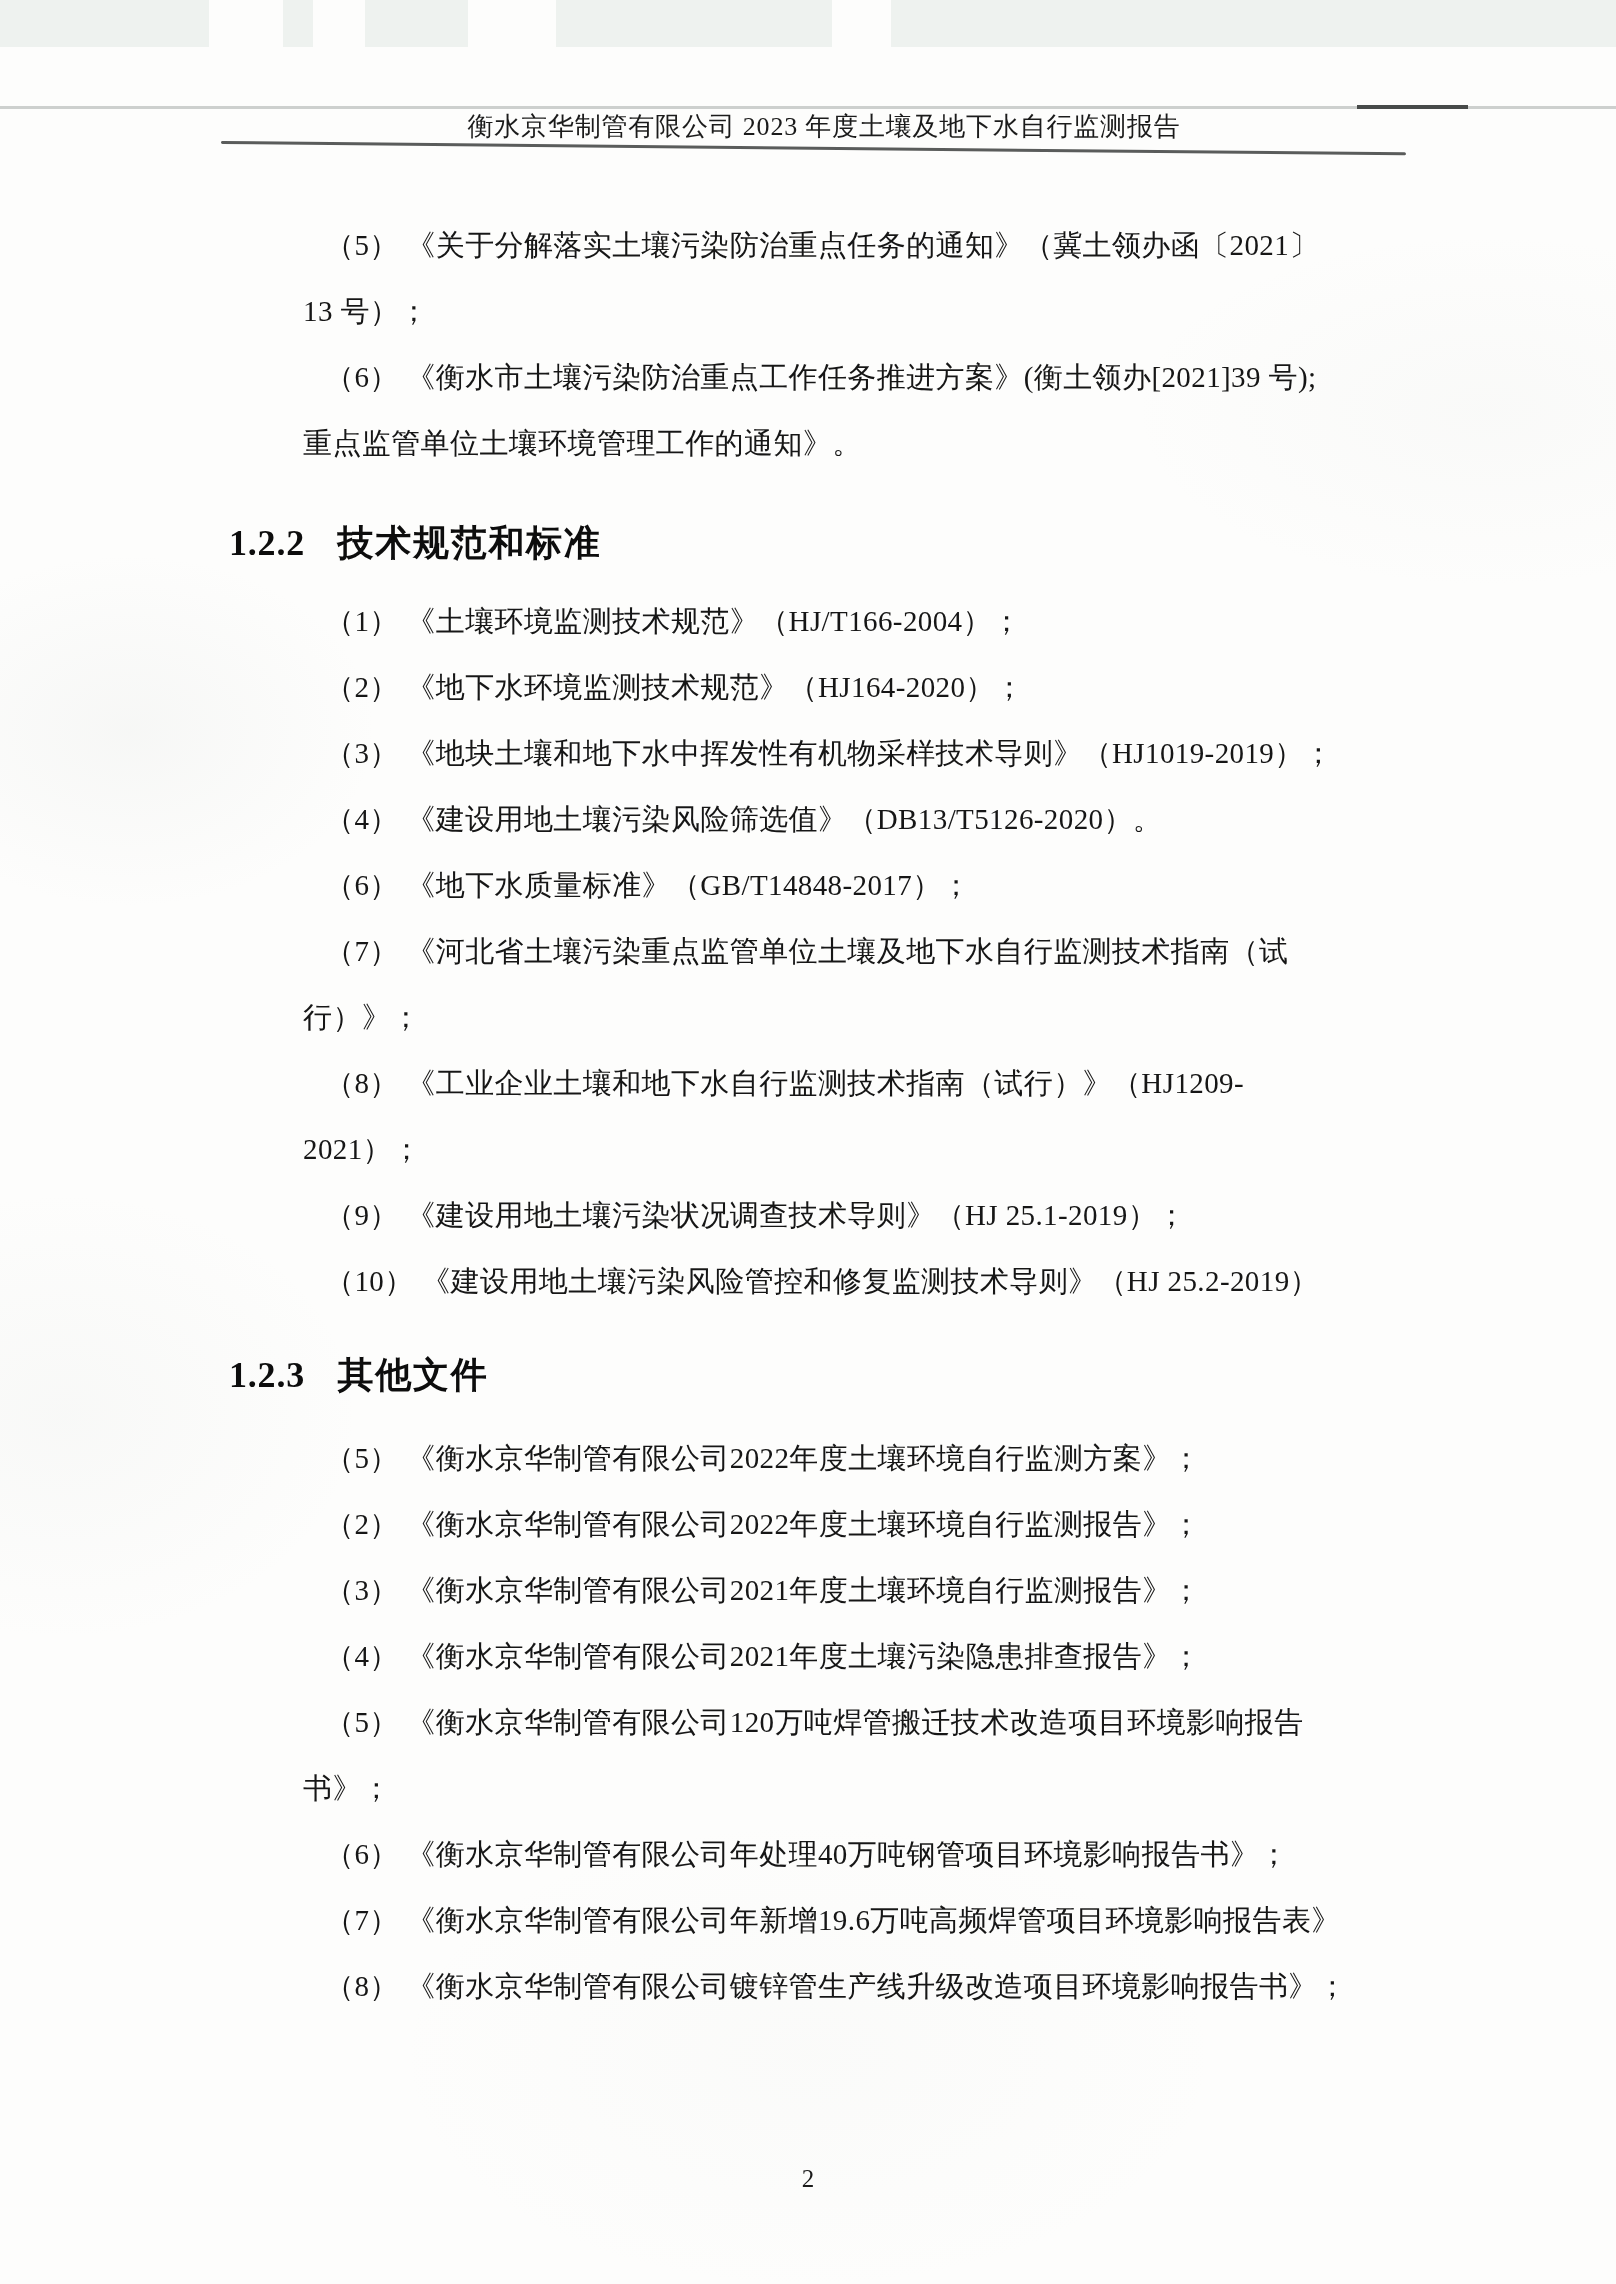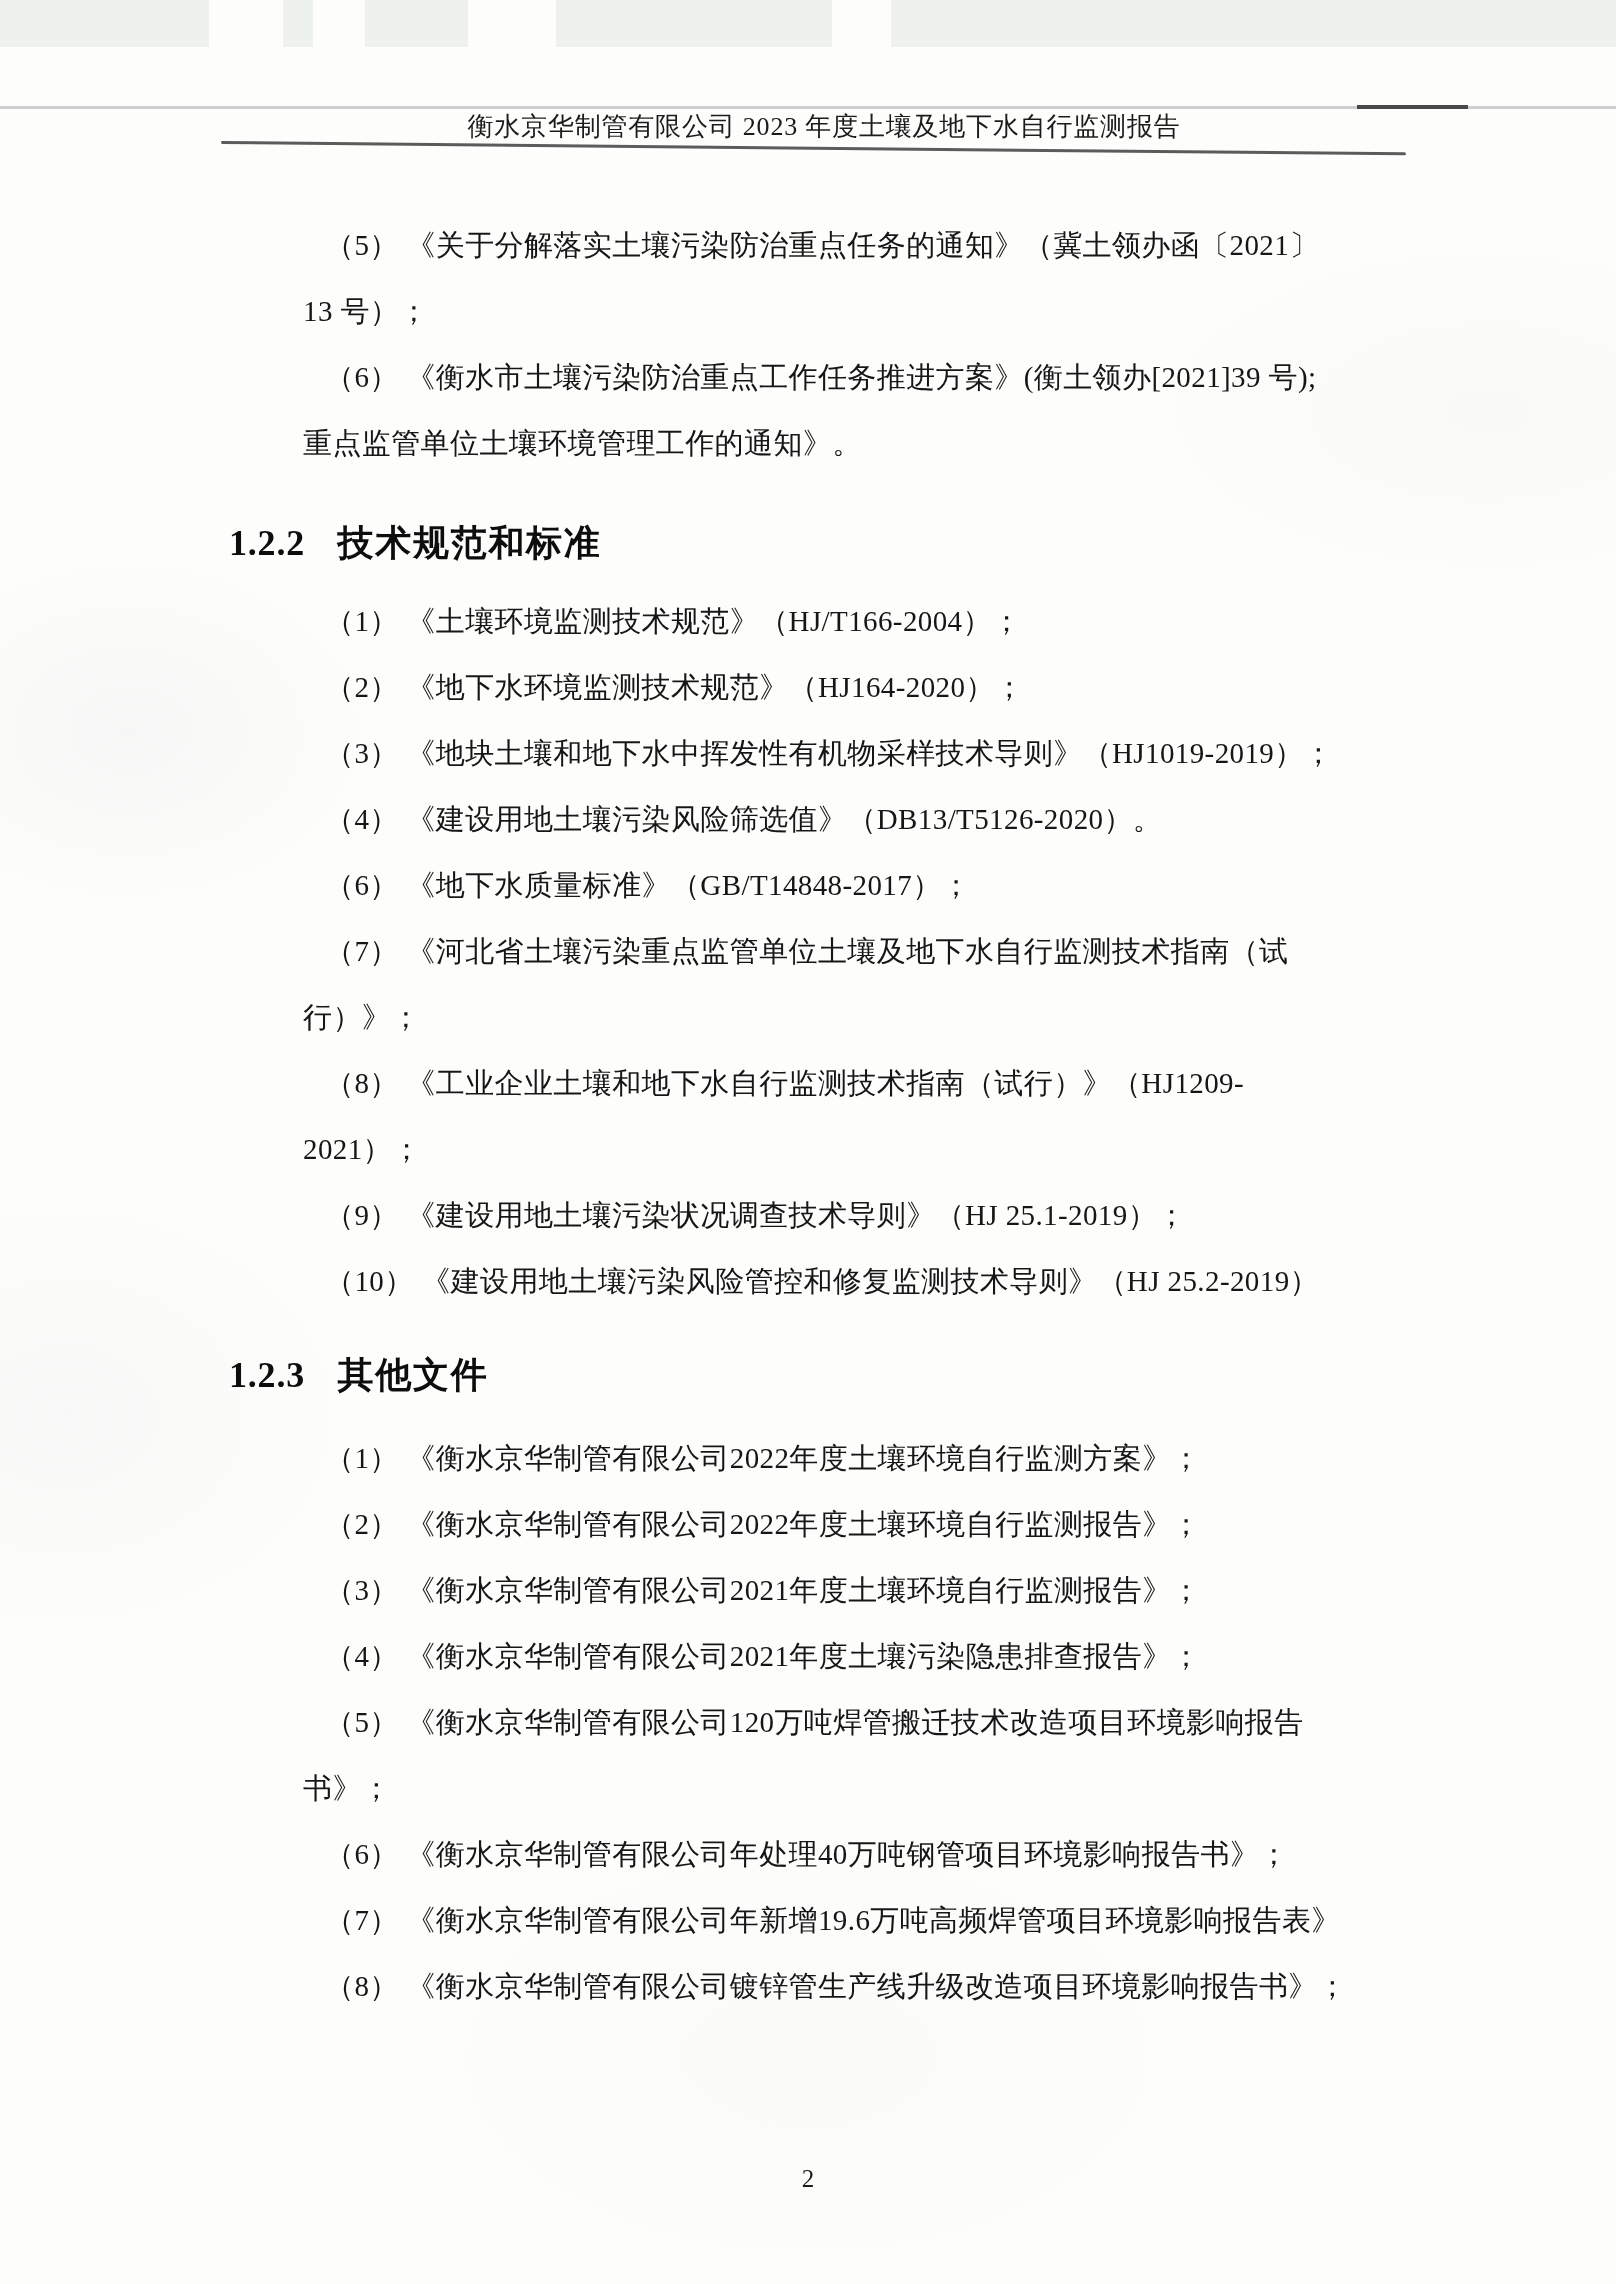--- a/index.html
+++ b/index.html
@@ -113,21 +113,21 @@
       <p class="line first">（9） 《建设用地土壤污染状况调查技术导则》（HJ 25.1-2019）；</p>
       <p class="line first">（10） 《建设用地土壤污染风险管控和修复监测技术导则》（HJ 25.2-2019）</p>
     </div>
 
     <div class="sec-heading h123">
       <span class="num">1.2.3</span>
       <span class="ttl">其他文件</span>
     </div>
 
     <div>
-      <p class="line first">（1） 《衡水京华制管有限公司2022年度土壤环境自行监测方案》；</p>
+      <p class="line first">（5） 《衡水京华制管有限公司2022年度土壤环境自行监测方案》；</p>
       <p class="line first">（2） 《衡水京华制管有限公司2022年度土壤环境自行监测报告》；</p>
       <p class="line first">（3） 《衡水京华制管有限公司2021年度土壤环境自行监测报告》；</p>
       <p class="line first">（4） 《衡水京华制管有限公司2021年度土壤污染隐患排查报告》；</p>
       <p class="line first">（5） 《衡水京华制管有限公司120万吨焊管搬迁技术改造项目环境影响报告</p>
       <p class="line cont">书》；</p>
       <p class="line first">（6） 《衡水京华制管有限公司年处理40万吨钢管项目环境影响报告书》；</p>
       <p class="line first">（7） 《衡水京华制管有限公司年新增19.6万吨高频焊管项目环境影响报告表》</p>
       <p class="line first">（8） 《衡水京华制管有限公司镀锌管生产线升级改造项目环境影响报告书》；</p>
     </div>
 

